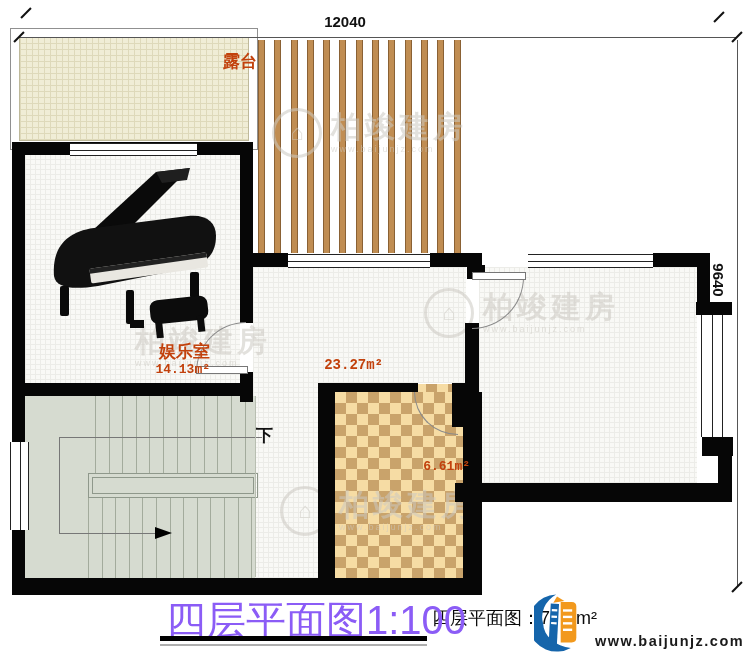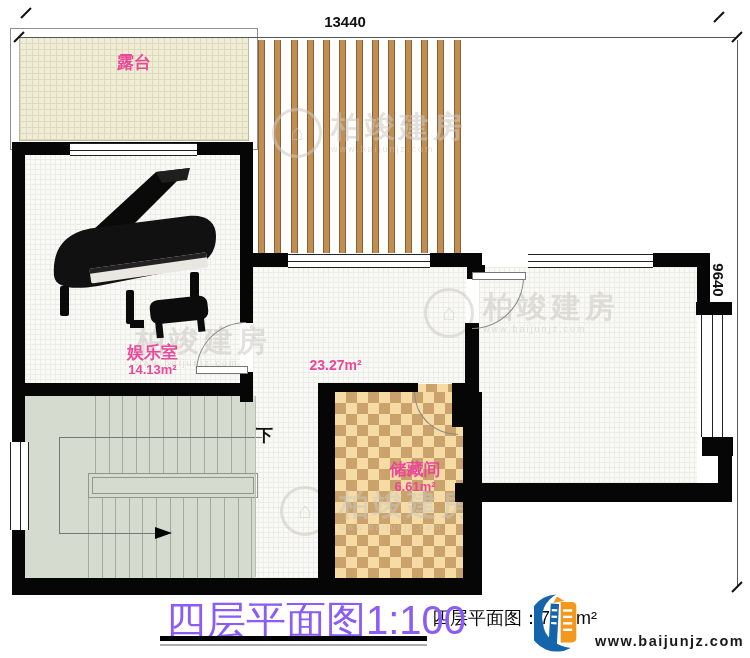--- a/index.html
+++ b/index.html
@@ -37,21 +37,21 @@
   #handrail{position:absolute;left:88px;top:473px;width:168px;height:23px;border:1px solid #8f988b;z-index:2;}
   #handrail>div{position:absolute;inset:3px;border:1px solid #8f988b;}
   .walkline{position:absolute;background:#777;z-index:2;}
   #walk-arrow{position:absolute;left:155px;top:527px;width:0;height:0;z-index:2;
     border-top:6px solid transparent;border-bottom:6px solid transparent;border-left:17px solid #000;}
   
   .dim{position:absolute;background:#555;z-index:6;}
   .tick{position:absolute;width:14px;height:2px;background:#111;transform:rotate(-45deg);z-index:6;}
   .dimlabel{position:absolute;font-size:15px;font-weight:bold;color:#111;z-index:6;}
   
-  .roomlabel{position:absolute;text-align:center;z-index:8;color:#ec4899;line-height:1.15;}
+  .roomlabel{position:absolute;text-align:right;z-index:8;color:#c2410c;line-height:1.15;font-family:Liberation Mono, monospace;}
   .roomlabel .nm{font-size:17px;font-weight:bold;}
   .roomlabel .ar{font-size:13px;font-weight:bold;}
   
   .wm{position:absolute;display:flex;align-items:center;gap:9px;z-index:2;opacity:.55;color:#ccc9c2;}
   .wm-ring{width:44px;height:44px;border:3px solid #ccc9c2;border-radius:50%;display:flex;align-items:center;justify-content:center;font-size:22px;}
   .wm-main{font-size:30px;font-weight:bold;letter-spacing:4px;line-height:1;}
   .wm-sub{font-size:9px;letter-spacing:2px;margin-top:2px;}
   
   #plan-title{position:absolute;left:166px;top:593px;font-size:40px;color:#8b5cf6;z-index:9;letter-spacing:0;}
   .ul1{position:absolute;left:160px;top:636px;width:267px;height:5px;background:#000;z-index:9;}
@@ -178,32 +178,31 @@
     </g>
   </svg>
 
   <div class="dim" style="left:19px;top:37px;width:718px;height:1px;"></div>
   <div class="dim" style="left:737px;top:40px;width:1px;height:547px;"></div>
   <div class="tick" style="left:12px;top:36px;"></div>
   <div class="tick" style="left:730px;top:36px;"></div>
   <div class="tick" style="left:730px;top:586px;"></div>
   <div class="tick" style="left:19px;top:12px;"></div>
   <div class="tick" style="left:712px;top:16px;"></div>
-  <div class="dimlabel" style="left:315px;top:13px;width:60px;text-align:center;">13440</div>
+  <div class="dimlabel" style="left:315px;top:13px;width:60px;text-align:center;">12040</div>
   <div class="dimlabel" style="left:727px;top:250px;width:60px;text-align:center;transform:rotate(90deg);transform-origin:0 0;">9640</div>
 
   <div class="roomlabel" style="left:95px;top:343px;width:115px;">
     <div class="nm">娱乐室</div>
     <div class="ar">14.13m²</div>
   </div>
   <div class="roomlabel" style="left:288px;top:357px;width:95px;">
     <div class="ar" style="font-size:14px;">23.27m²</div>
   </div>
   <div class="roomlabel" style="left:360px;top:460px;width:110px;">
-    <div class="nm">储藏间</div>
     <div class="ar">6.61m²</div>
   </div>
   <div id="down-label">下</div>
 
   <div id="plan-title"><span>四层平面图</span><span>1:100</span></div>
   <div class="ul1"></div>
   <div class="ul2"></div>
   <div class="info" style="top:606px;">
     <span>四层平面图：</span><span>7</span><span class="gap28"></span><span>m²</span>
   </div>

